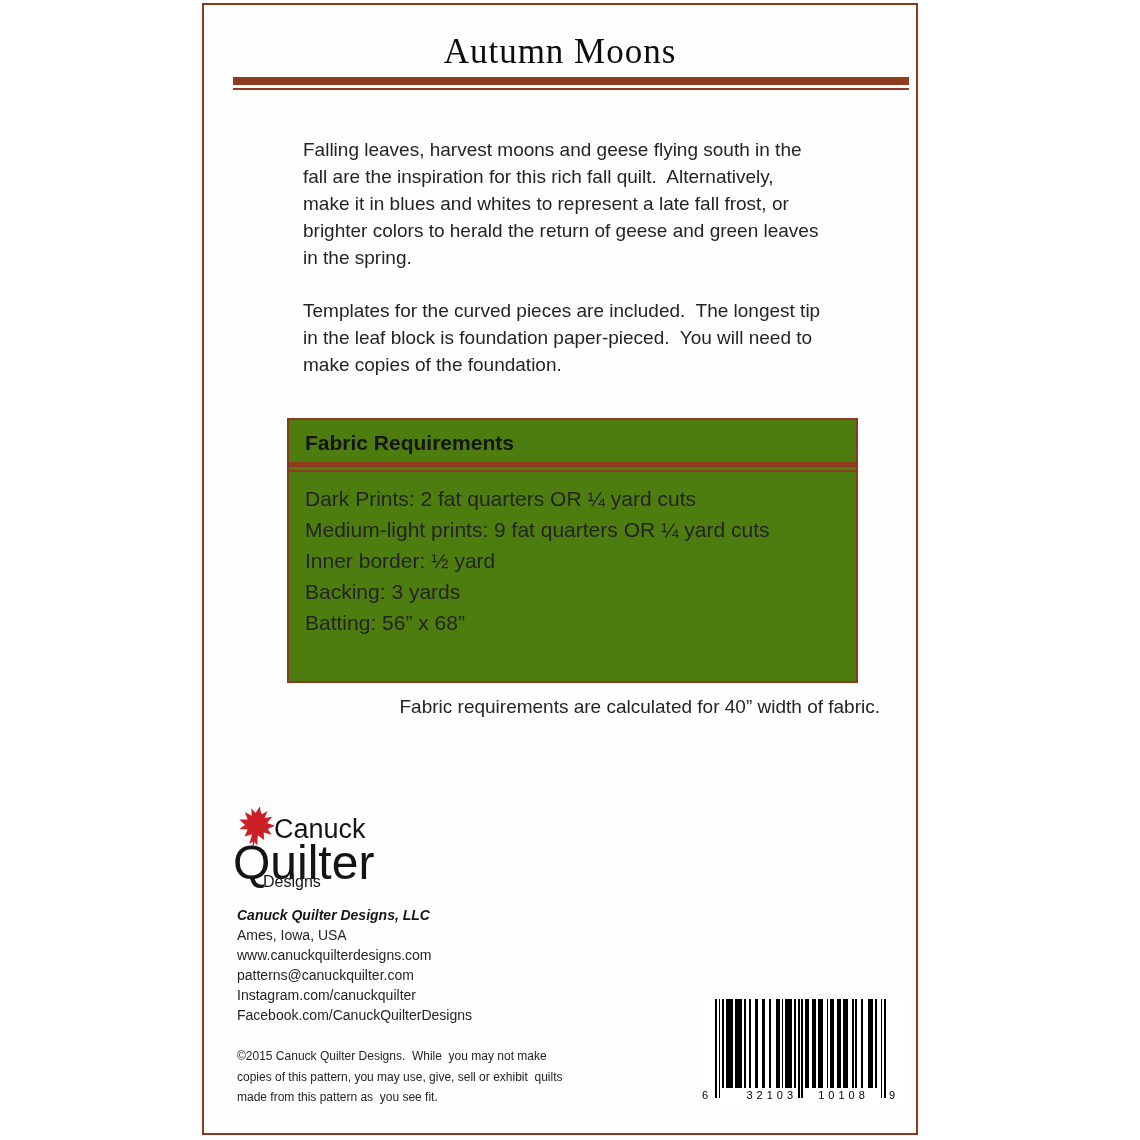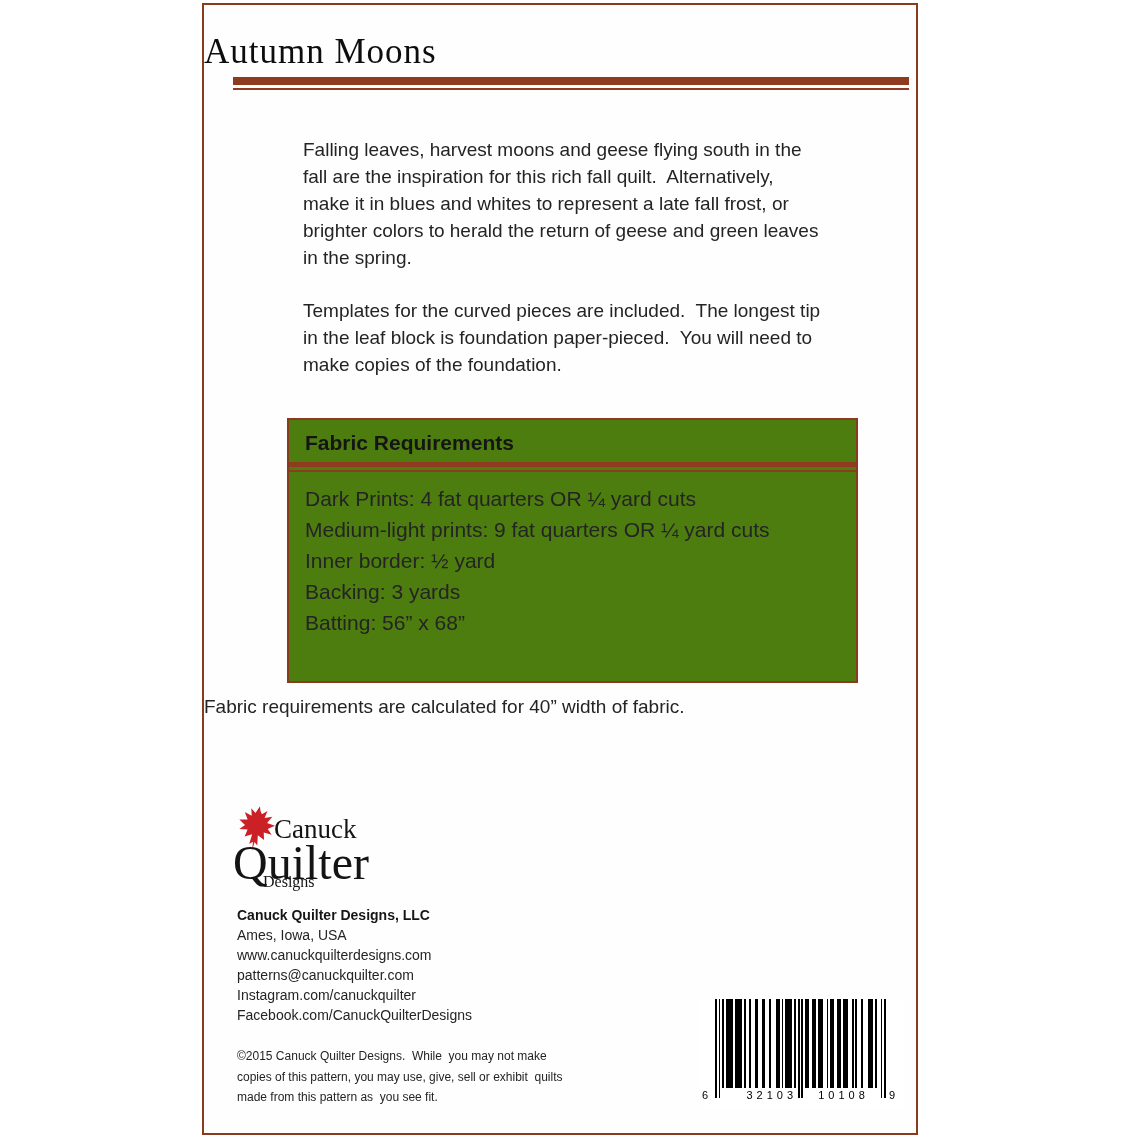--- a/index.html
+++ b/index.html
@@ -2,46 +2,46 @@
 <html><head>
 <meta charset="utf-8">
 <style>
   html,body{margin:0;padding:0;background:#ffffff;}
   .stage{position:relative;width:1140px;height:1140px;background:#ffffff;overflow:hidden;
          font-family:"Liberation Sans",sans-serif;color:#1f1f1f;}
   .page{position:absolute;left:202px;top:3px;width:712px;height:1128px;
         background:#fefefe;border:2px solid #8a3a1e;}
   .prewrap{white-space:pre-wrap;}
 
-  .title{position:absolute;left:0;top:27px;width:100%;
+  .title{position:absolute;left:0;top:27px;width:100%;text-align:center;
          font-family:"Liberation Serif",serif;font-size:35px;color:#0d0d0d;letter-spacing:1px;}
   .title-rule{position:absolute;left:29px;top:72px;width:676px;height:13px;
               border-top:8px solid #8e3b20;border-bottom:2px solid #8e3b20;box-sizing:border-box;}
 
   .para{position:absolute;left:99px;width:520px;font-size:19px;line-height:27px;color:#242424;}
   .para1{top:131px;}
   .para2{top:292px;}
 
   .fabric-box{position:absolute;left:83px;top:413px;width:567px;height:261px;
               border:2px solid #8a3a1e;background:#4d7c0f;}
   .fr-heading{margin:11px 0 0 16px;font-size:21px;font-weight:bold;color:#151515;}
   .fr-rule{margin-top:7px;height:10px;border-top:5px solid #8e3b20;border-bottom:2px solid #8e3b20;box-sizing:border-box;}
   .fr-items{margin:11px 0 0 16px;font-size:21px;line-height:31px;color:#242424;}
 
-  .note{position:absolute;left:0;top:691px;width:676px;text-align:left;font-size:19px;color:#242424;}
+  .note{position:absolute;left:0;top:691px;width:676px;text-align:right;font-size:19px;color:#242424;}
 
   .logo{position:absolute;left:29px;top:799px;width:170px;height:100px;
-        font-family:Liberation Serif, serif;color:#141414;}
+        font-family:Liberation Sans, sans-serif;color:#141414;}
   .logo .leaf{position:absolute;left:2px;top:2px;width:42px;height:46px;transform:rotate(10deg);}
   .logo .l1{position:absolute;left:41px;top:12px;font-size:27px;line-height:1;}
   .logo .l2{position:absolute;left:0px;top:35px;font-size:48px;line-height:1;}
   .logo .l3{position:absolute;left:30px;top:70px;font-size:16px;line-height:1;}
 
   .contact{position:absolute;left:33px;top:900px;font-size:14px;line-height:20px;color:#242424;}
-  .contact .company{font-weight:bold;color:#161616;}
+  .contact .company{font-weight:bold;color:#161616;font-style:italic;}
 
   .copyright{position:absolute;left:33px;top:1041px;width:440px;font-size:12px;line-height:20.5px;color:#242424;}
 
   .barcode{position:absolute;left:496px;top:994px;width:205px;height:108px;background:#fff;}
   .barcode svg{position:absolute;left:15px;top:0;}
   .bc-digit{position:absolute;font-size:11px;color:#000;top:90px;}
   .bc-d-left{left:2px;}
   .bc-g1{left:20px;width:77px;text-align:right;letter-spacing:4px;}
   .bc-g2{left:105px;width:77px;text-align:center;letter-spacing:4px;}
   .bc-d-right{left:189px;}
@@ -55,21 +55,21 @@
     <div class="title">Autumn Moons</div>
     <div class="title-rule"></div>
 
     <div class="para para1 prewrap">Falling leaves, harvest moons and geese flying south in the fall are the inspiration for this rich fall quilt.  Alternatively, make it in blues and whites to represent a late fall frost, or brighter colors to herald the return of geese and green leaves in the spring.</div>
     <div class="para para2 prewrap">Templates for the curved pieces are included.  The longest tip in the leaf block is foundation paper-pieced.  You will need to make copies of the foundation.</div>
 
     <div class="fabric-box">
       <div class="fr-heading">Fabric Requirements</div>
       <div class="fr-rule"></div>
       <div class="fr-items">
-        <div>Dark Prints: 4 fat quarters OR ¼ yard cuts</div>
+        <div>Dark Prints: 2 fat quarters OR ¼ yard cuts</div>
         <div>Medium-light prints: 9 fat quarters OR ¼ yard cuts</div>
         <div>Inner border: ½ yard</div>
         <div>Backing: 3 yards</div>
         <div>Batting: 56” x 68”</div>
       </div>
     </div>
 
     <div class="note">Fabric requirements are calculated for 40” width of fabric.</div>
 
     <div class="logo">

